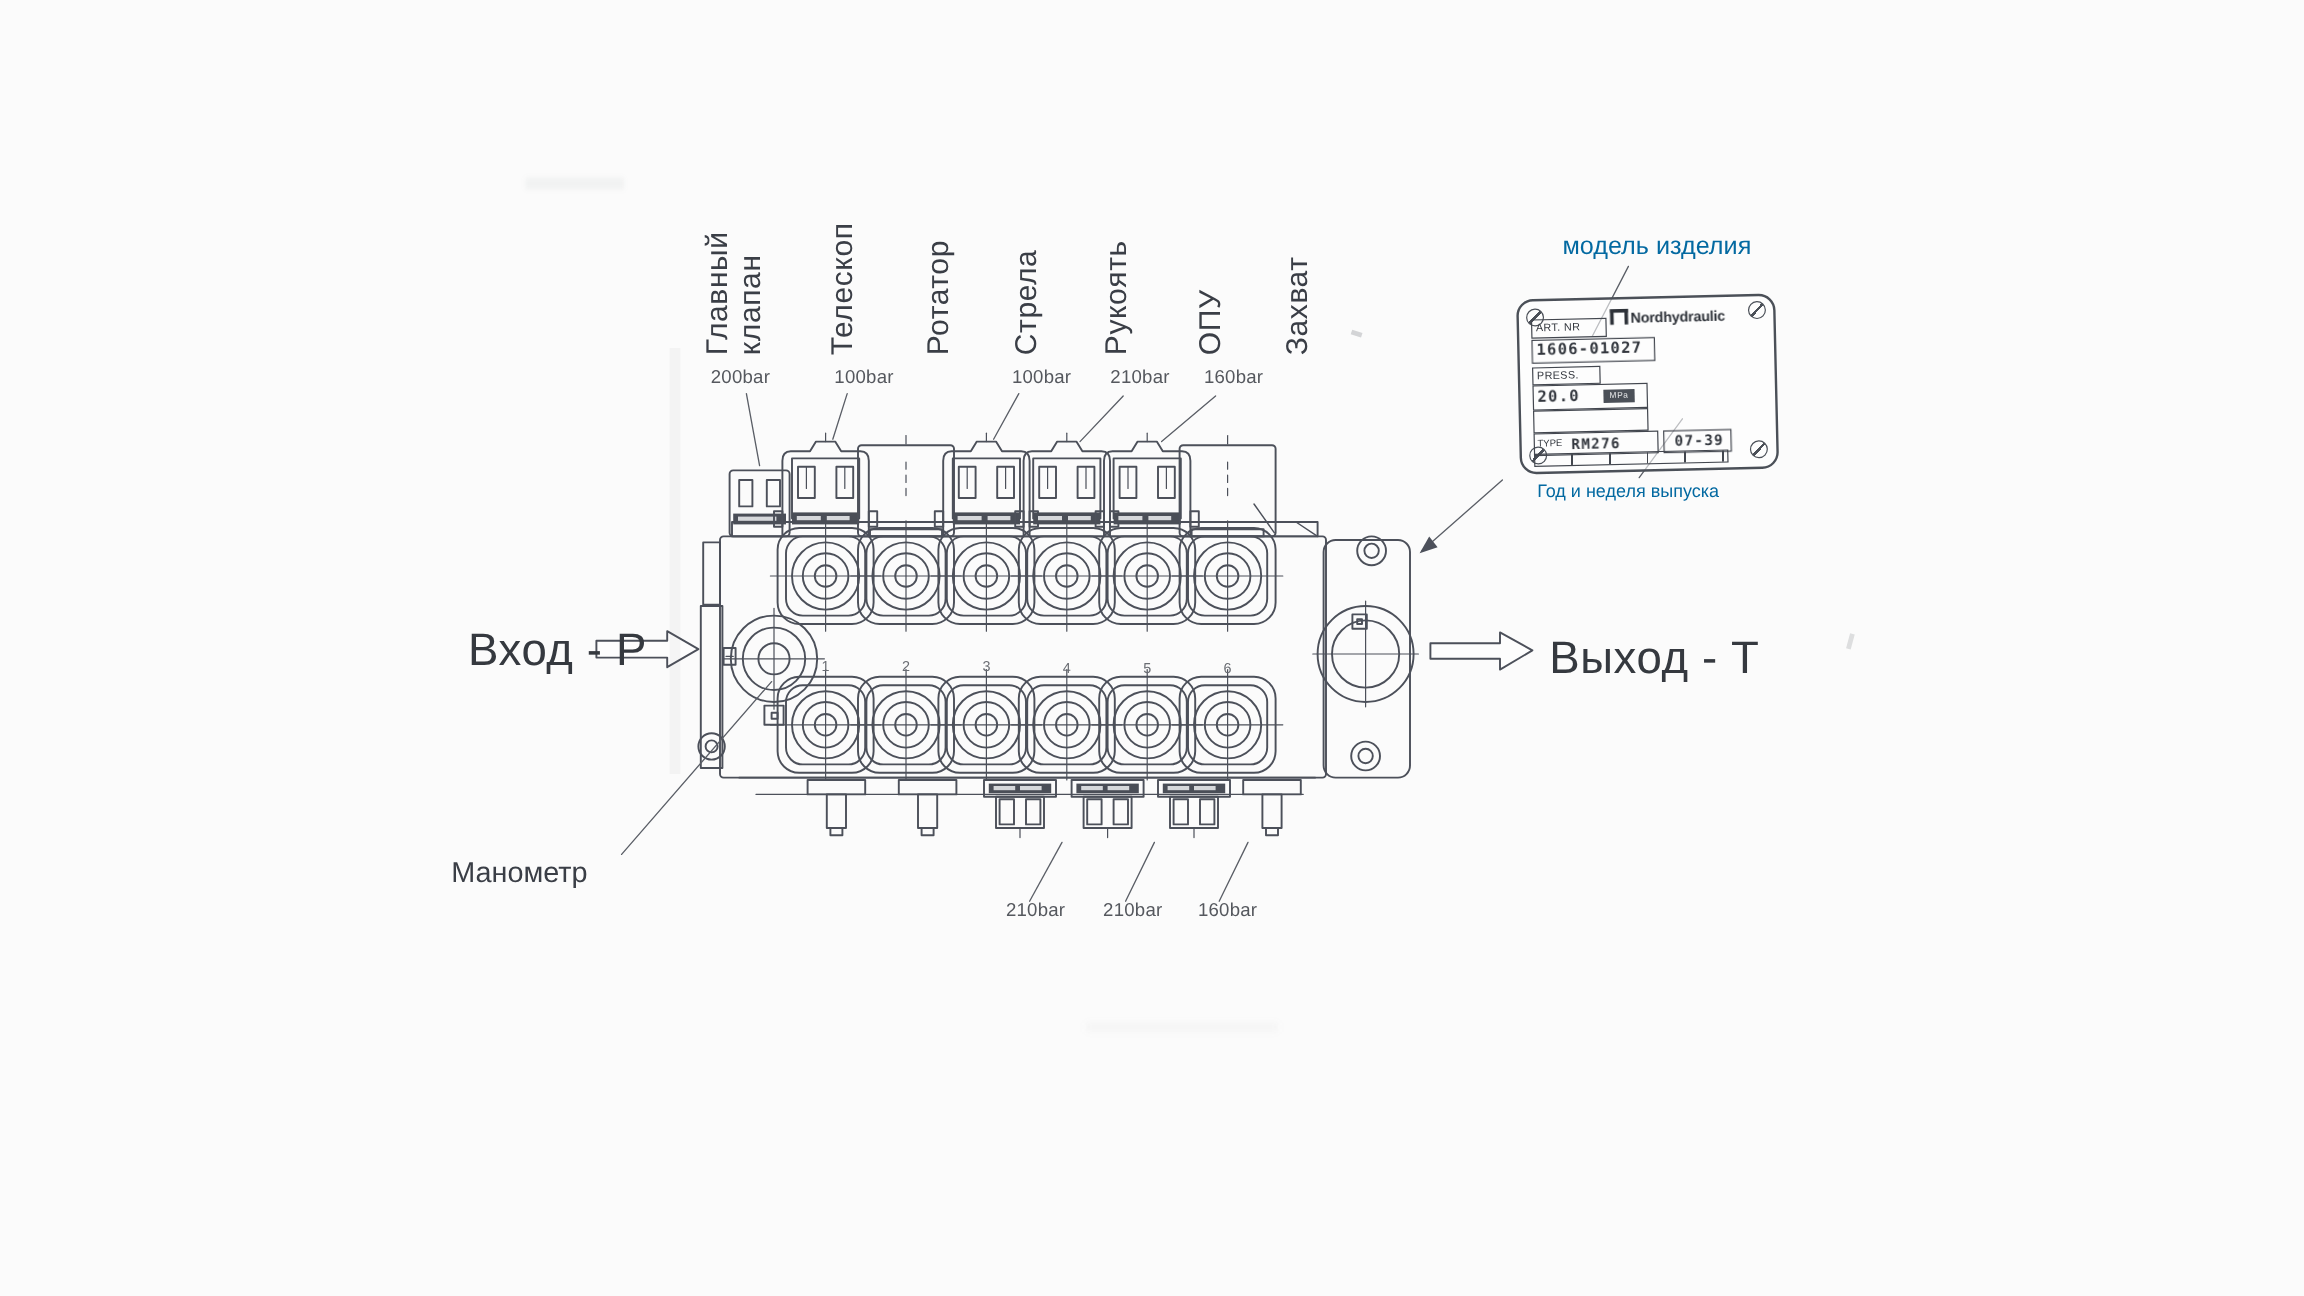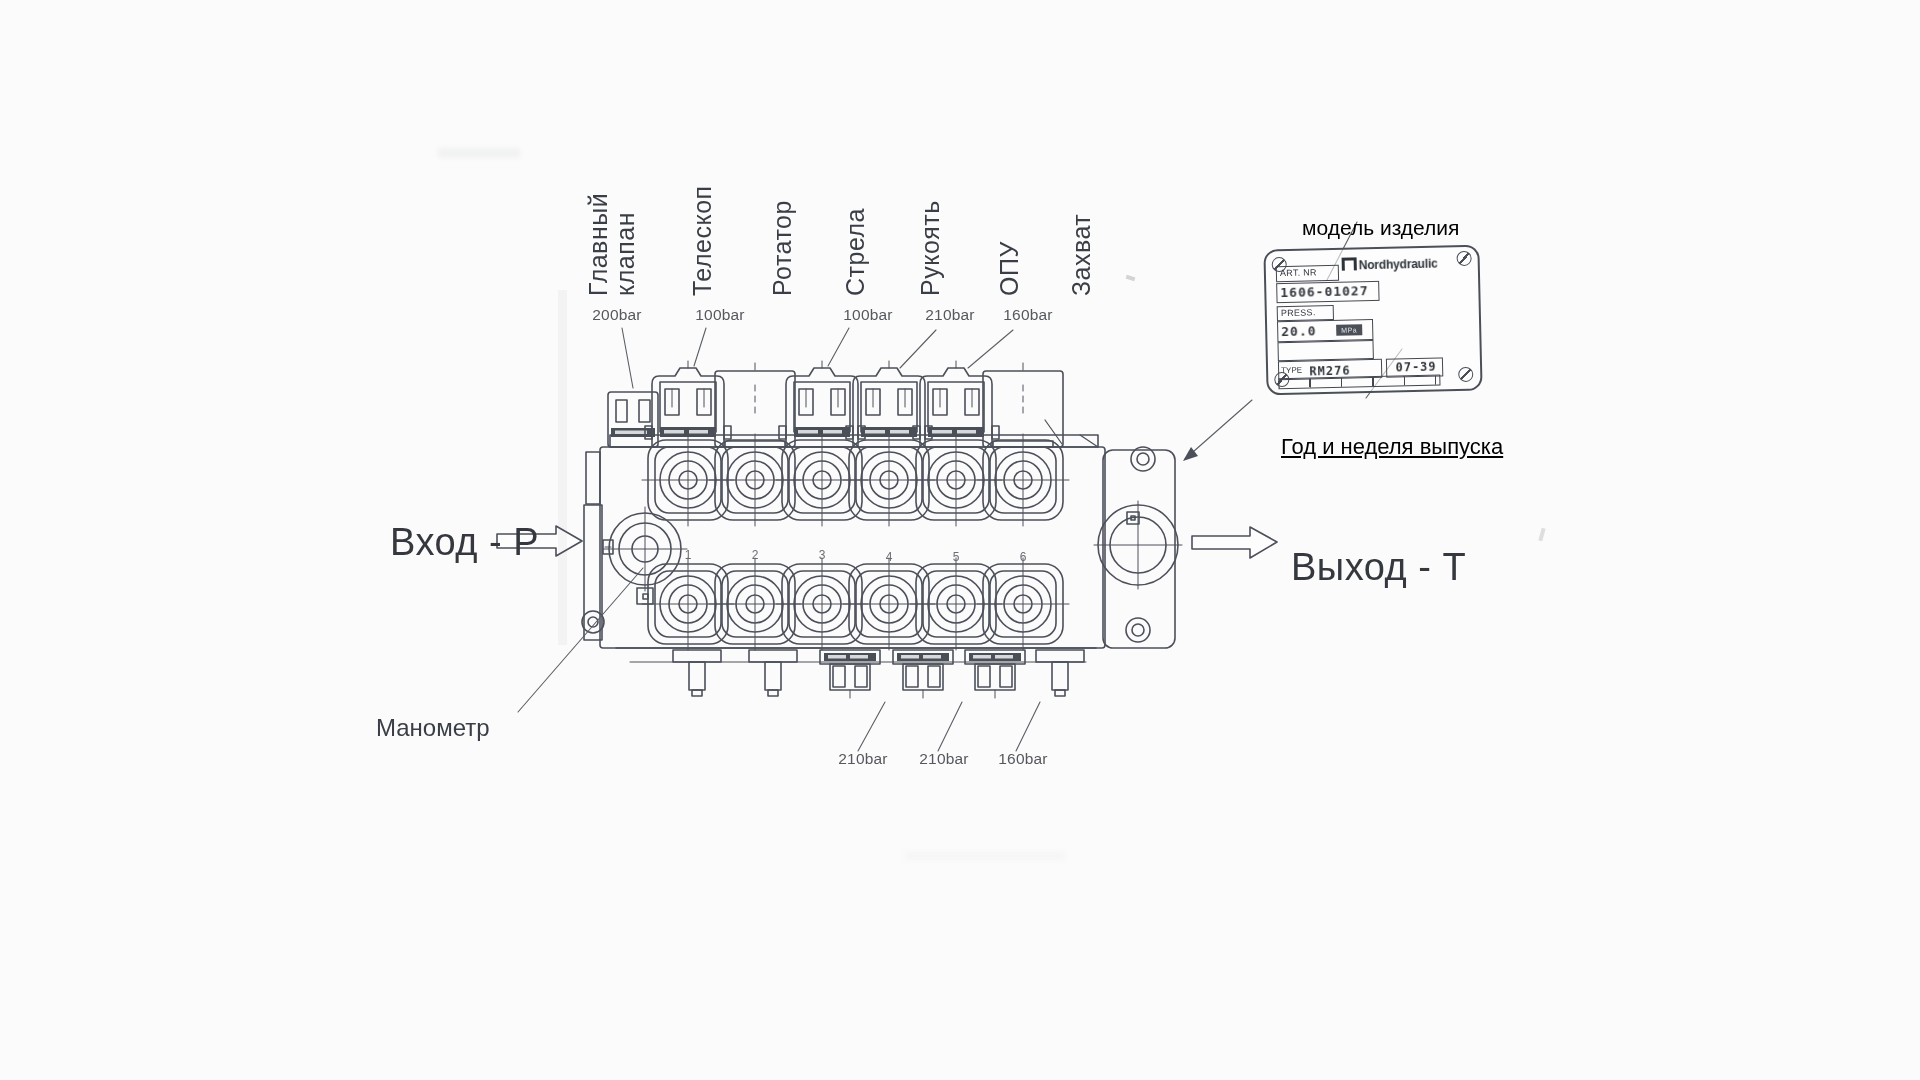--- a/index.html
+++ b/index.html
@@ -22,21 +22,21 @@
   .plabel {
     position:absolute; width:84px; text-align:center;
     font-size:15.5px; color:#55585e; letter-spacing:0.2px;
   }
   .portnum {
     position:absolute; width:18px; text-align:center;
     font-size:12px; color:#6a6d73;
   }
   .bigcap { position:absolute; font-size:38px; color:#35393f; letter-spacing:0.5px; }
   .midcap { position:absolute; font-size:24px; color:#3a3e46; }
-  .ptrcap { position:absolute; font-size:21px; color:#000000;margin-top:22px; }
+  .ptrcap { position:absolute; font-size:21px; color:#0369a1; }
   
   #plate {
     position:absolute; left:1265px; top:247px; width:212px; height:142px;
     border:2px solid #4b5058; border-radius:14px;
     transform:rotate(-1.3deg); transform-origin:50% 50%;
     background:rgba(255,255,255,0.6);
   }
   .screw {
     position:absolute; width:13px; height:13px; border:1.6px solid #4b5058; border-radius:50%;
     background:linear-gradient(135deg, transparent 44%, #4b5058 44%, #4b5058 56%, transparent 56%);
@@ -254,25 +254,25 @@
   <div class="plabel" style="left:981px;  top:750px;">160bar</div>
 
   <div class="portnum" style="left:679px;  top:548px;">1</div>
   <div class="portnum" style="left:746px;  top:548px;">2</div>
   <div class="portnum" style="left:813px;  top:548px;">3</div>
   <div class="portnum" style="left:880px;  top:550px;">4</div>
   <div class="portnum" style="left:947px;  top:550px;">5</div>
   <div class="portnum" style="left:1014px; top:550px;">6</div>
 
   <div class="bigcap" style="left:390px;  top:521px;">Вход - P</div>
-  <div class="bigcap" style="left:1291px; top:546px;">Выход - T</div>
+  <div class="bigcap" style="left:1291px; top:528px;">Выход - T</div>
   <div class="midcap" style="left:376px;  top:714px;">Манометр</div>
 
   <div class="ptrcap" style="left:1302px; top:194px;">модель изделия</div>
-  <div class="ptrcap" style="left:1281px; top:412px; font-size:22px;text-decoration:underline;">Год и неделя выпуска</div>
+  <div class="ptrcap" style="left:1281px; top:401px; font-size:15px;">Год и неделя выпуска</div>
 
   <div id="plate">
     <div class="screw" style="left:6px;  top:6px;"></div>
     <div class="screw" style="right:6px; top:4px;"></div>
     <div class="screw" style="left:6px;  bottom:6px;"></div>
     <div class="screw" style="right:7px; bottom:7px;"></div>
 
     <div id="logo">
       <span class="logo-glyph"></span><span>Nordhydraulic</span>
     </div>

